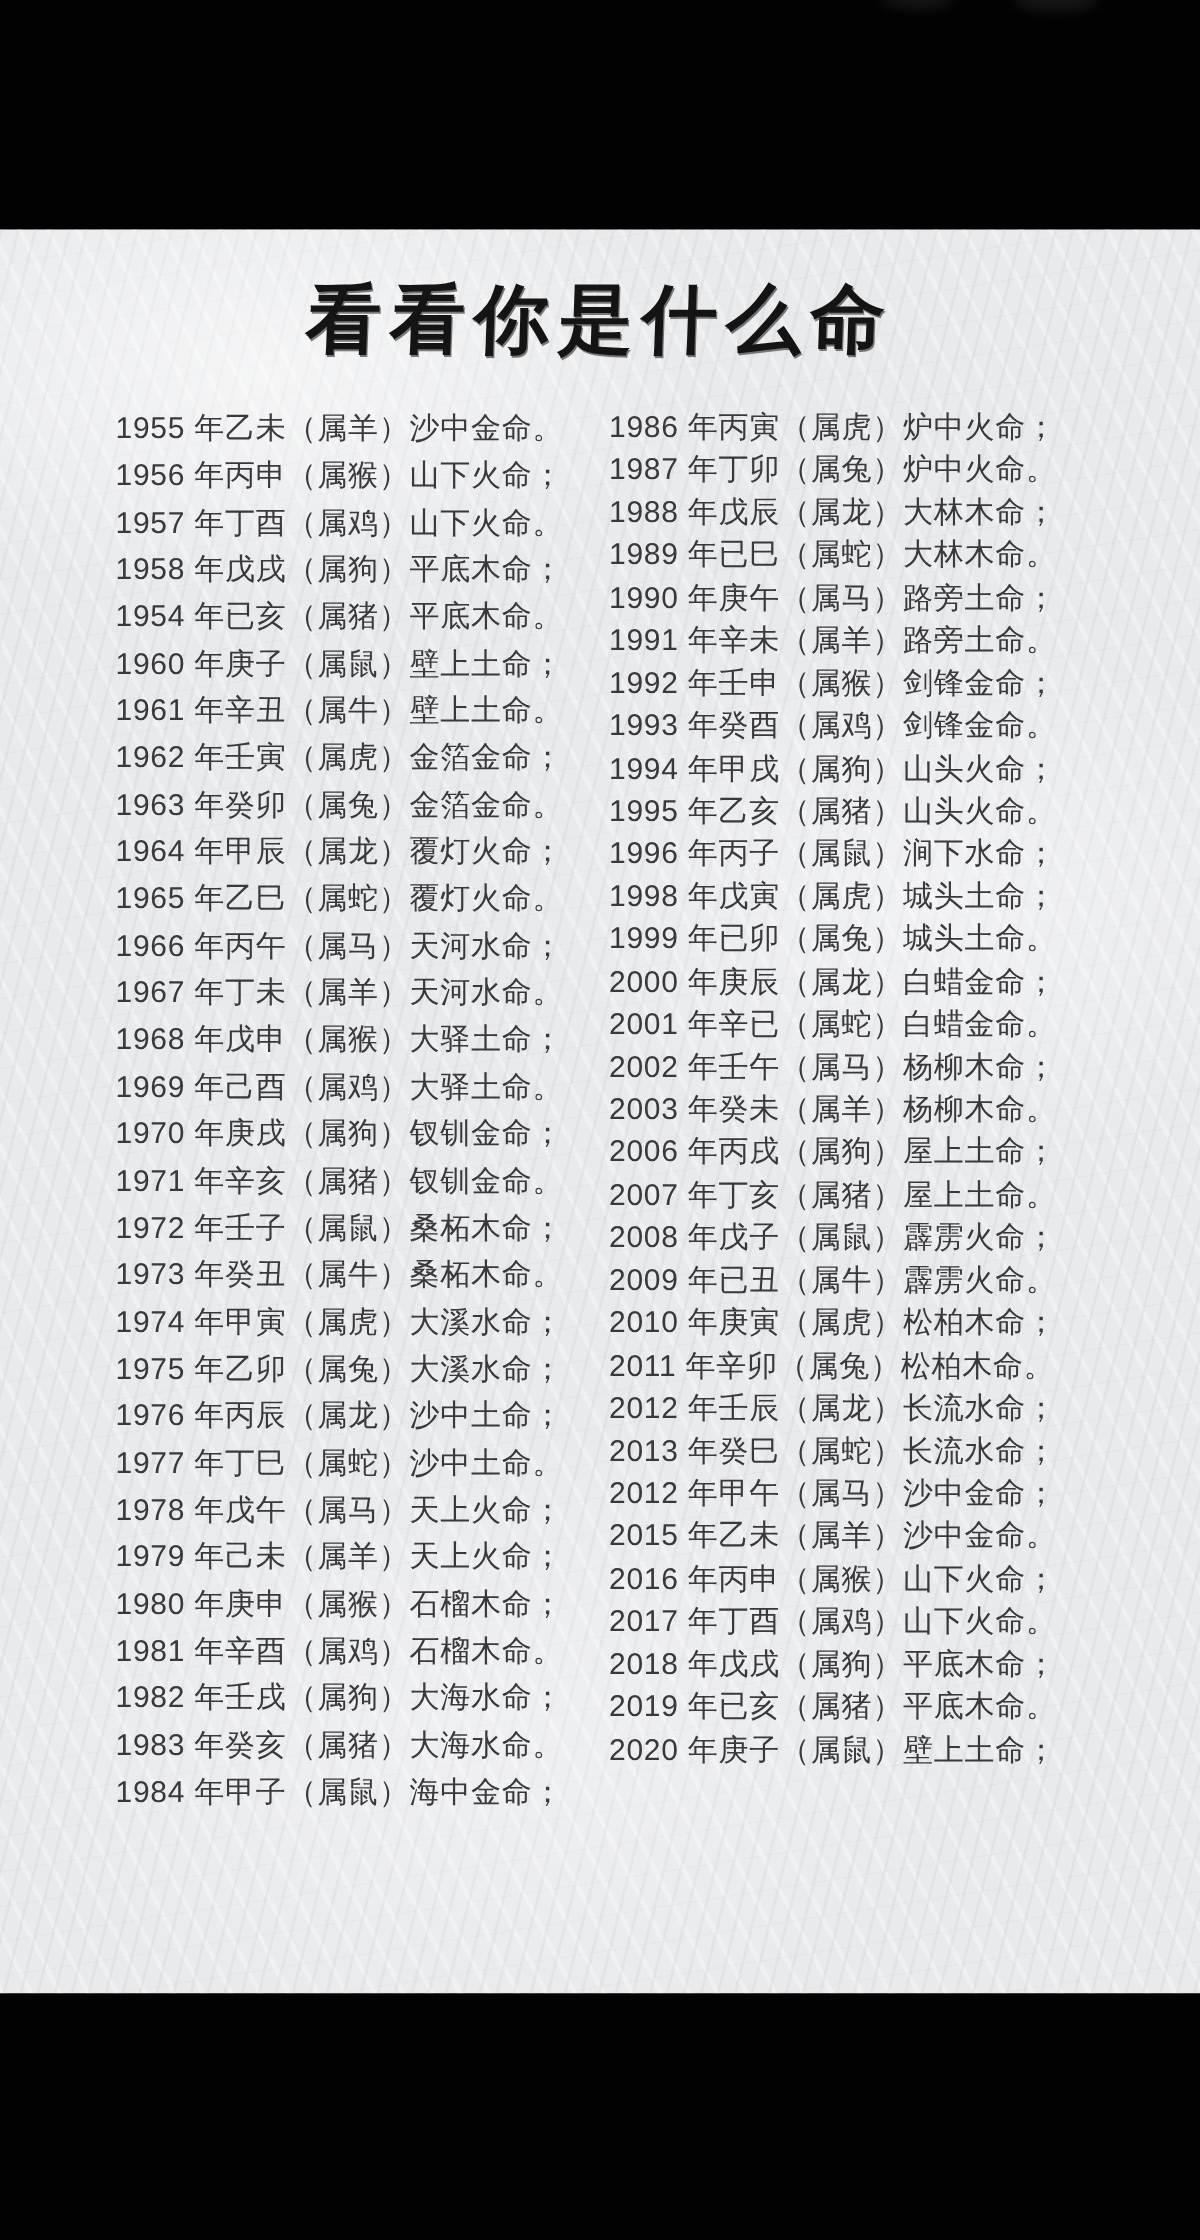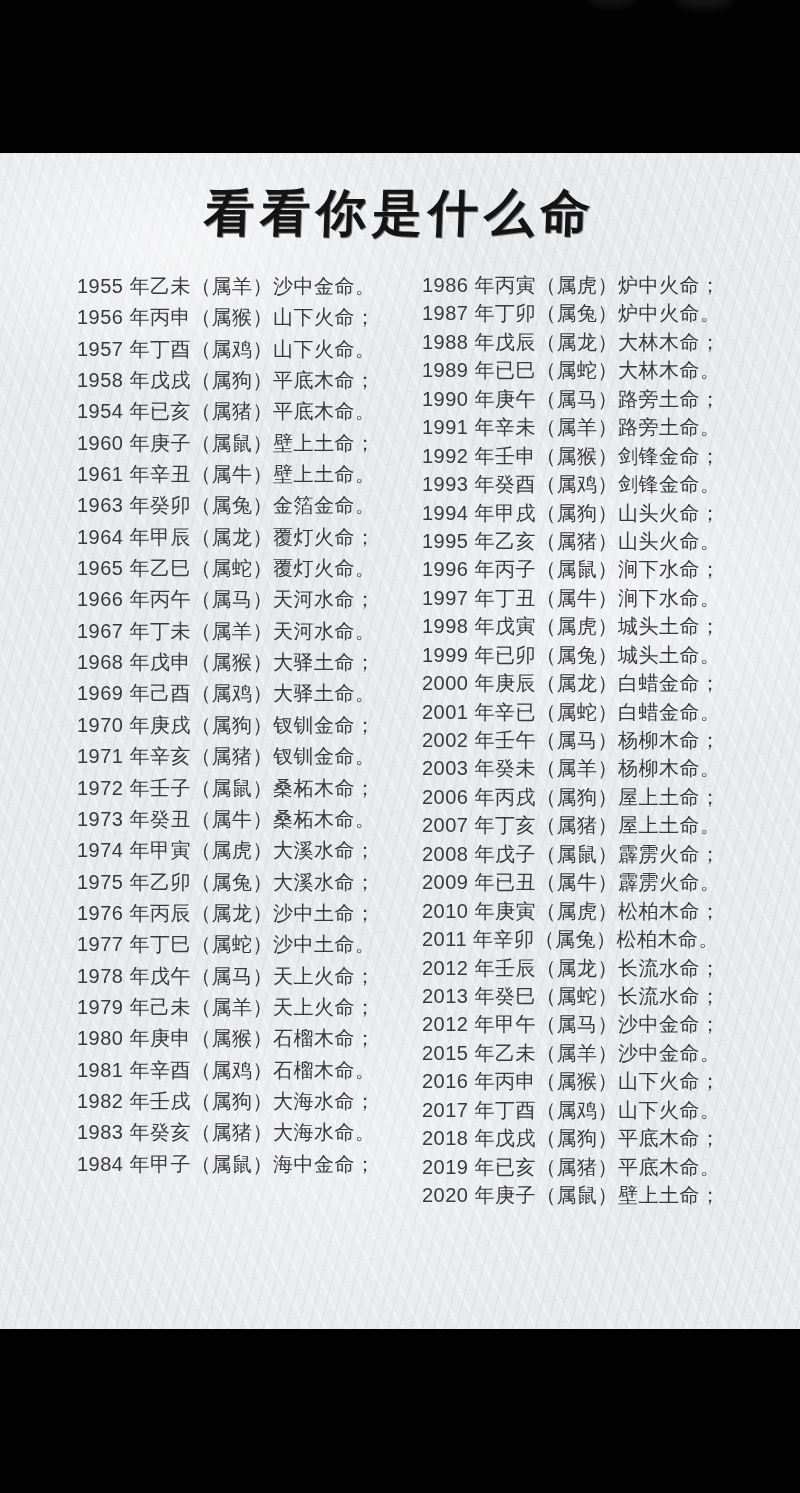--- a/index.html
+++ b/index.html
@@ -49,21 +49,21 @@
     white-space: nowrap;
   }
   .col {
     position: absolute; top: 118px;
     color: #39393b;
     font-size: 20px;
     white-space: nowrap;
     font-family: "Liberation Sans", "DejaVu Sans", sans-serif;
   }
   .col-left  { left: 77px;  }
-  .col-right { left: 422px; }
+  .col-right { left: 406px; }
   .col-left  .row { line-height: 31.35px; height: 31.35px; }
   .col-right .row { line-height: 28.45px; height: 28.45px; }
   .row { letter-spacing: 0.5px; }
 </style>
 </head>
 <body>
 
 <div class="stage">
 
   <div class="letterbox letterbox-top">
@@ -75,20 +75,21 @@
     <div class="title">看看你是什么命</div>
 
     <div class="col col-left">
         <div class="row">1955 年乙未（属羊）沙中金命。</div>
         <div class="row">1956 年丙申（属猴）山下火命；</div>
         <div class="row">1957 年丁酉（属鸡）山下火命。</div>
         <div class="row">1958 年戊戌（属狗）平底木命；</div>
         <div class="row">1954 年已亥（属猪）平底木命。</div>
         <div class="row">1960 年庚子（属鼠）壁上土命；</div>
         <div class="row">1961 年辛丑（属牛）壁上土命。</div>
+        <div class="row">1962 年壬寅（属虎）金箔金命；</div>
         <div class="row">1963 年癸卯（属兔）金箔金命。</div>
         <div class="row">1964 年甲辰（属龙）覆灯火命；</div>
         <div class="row">1965 年乙巳（属蛇）覆灯火命。</div>
         <div class="row">1966 年丙午（属马）天河水命；</div>
         <div class="row">1967 年丁未（属羊）天河水命。</div>
         <div class="row">1968 年戊申（属猴）大驿土命；</div>
         <div class="row">1969 年己酉（属鸡）大驿土命。</div>
         <div class="row">1970 年庚戌（属狗）钗钏金命；</div>
         <div class="row">1971 年辛亥（属猪）钗钏金命。</div>
         <div class="row">1972 年壬子（属鼠）桑柘木命；</div>
@@ -111,21 +112,20 @@
         <div class="row">1987 年丁卯（属兔）炉中火命。</div>
         <div class="row">1988 年戊辰（属龙）大林木命；</div>
         <div class="row">1989 年已巳（属蛇）大林木命。</div>
         <div class="row">1990 年庚午（属马）路旁土命；</div>
         <div class="row">1991 年辛未（属羊）路旁土命。</div>
         <div class="row">1992 年壬申（属猴）剑锋金命；</div>
         <div class="row">1993 年癸酉（属鸡）剑锋金命。</div>
         <div class="row">1994 年甲戌（属狗）山头火命；</div>
         <div class="row">1995 年乙亥（属猪）山头火命。</div>
         <div class="row">1996 年丙子（属鼠）涧下水命；</div>
-        <div class="row">1997 年丁丑（属牛）涧下水命。</div>
         <div class="row">1998 年戊寅（属虎）城头土命；</div>
         <div class="row">1999 年已卯（属兔）城头土命。</div>
         <div class="row">2000 年庚辰（属龙）白蜡金命；</div>
         <div class="row">2001 年辛已（属蛇）白蜡金命。</div>
         <div class="row">2002 年壬午（属马）杨柳木命；</div>
         <div class="row">2003 年癸未（属羊）杨柳木命。</div>
         <div class="row">2006 年丙戌（属狗）屋上土命；</div>
         <div class="row">2007 年丁亥（属猪）屋上土命。</div>
         <div class="row">2008 年戊子（属鼠）霹雳火命；</div>
         <div class="row">2009 年已丑（属牛）霹雳火命。</div>

